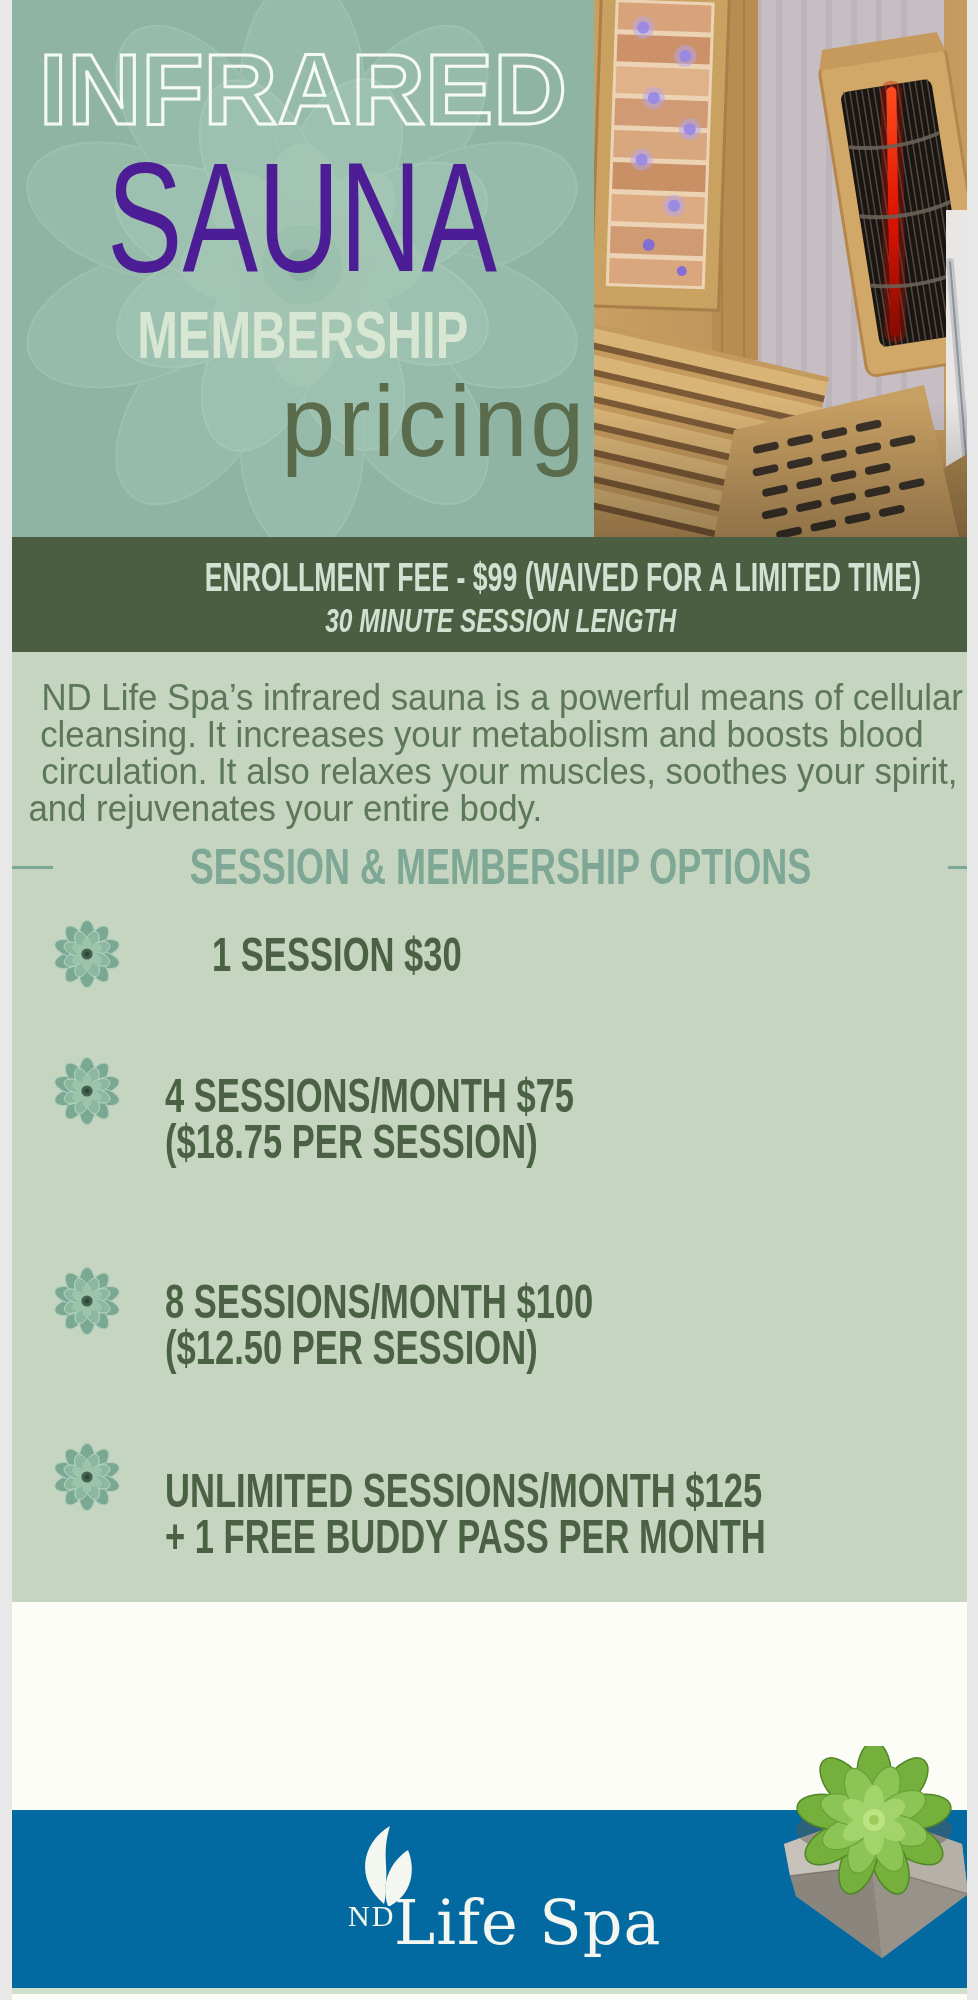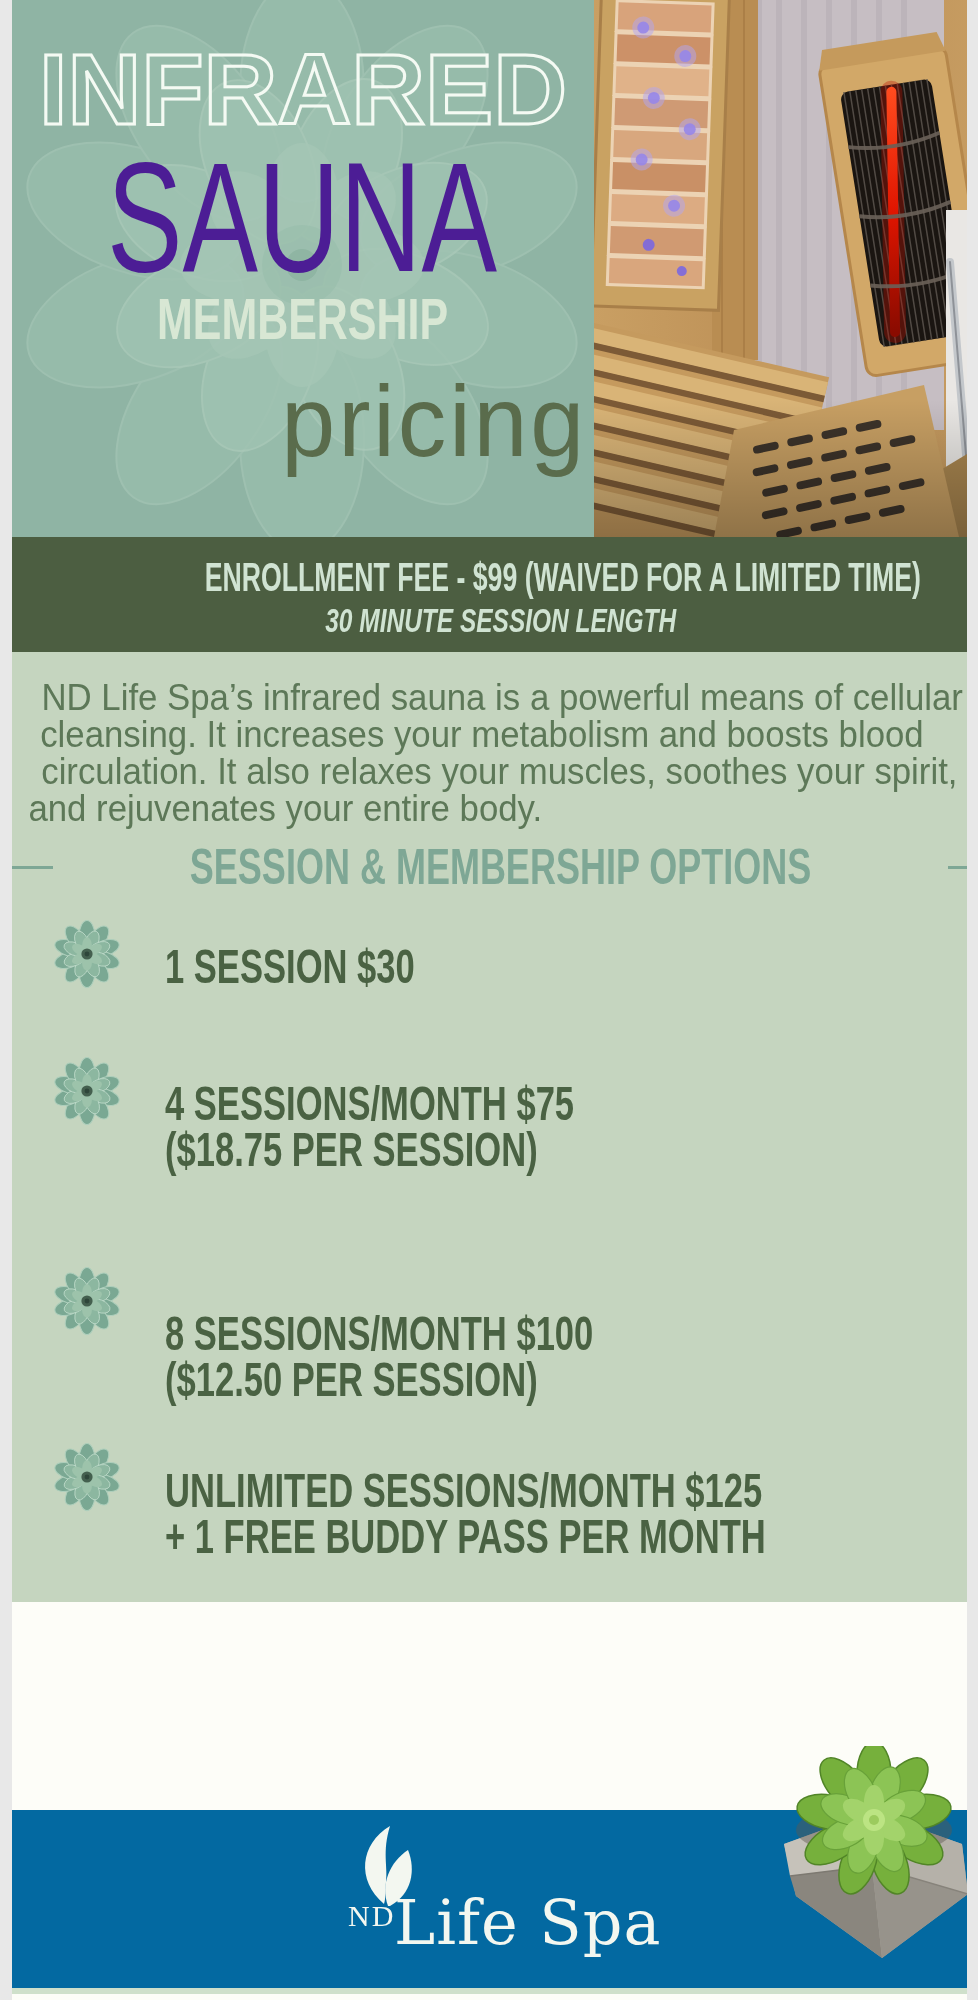--- a/index.html
+++ b/index.html
@@ -9,21 +9,21 @@
     font-family:"Liberation Sans",sans-serif;
   }
   
   .hero{position:absolute;left:0;top:0;width:978px;height:537px;}
   .hero-left{position:absolute;left:0;top:0;width:582px;height:537px;background:#8fb4a4;overflow:hidden;}
   .hero-photo{position:absolute;left:582px;top:0;width:396px;height:537px;overflow:hidden;}
   .watermark{position:absolute;left:0;top:0;}
   .title-outline{position:absolute;left:18px;top:38px;width:546px;height:114px;}
   .t-line{position:absolute;left:0;width:582px;text-align:center;white-space:nowrap;}
   .t-sauna{top:140px;font-size:155px;line-height:155px;font-weight:400;color:#4c1d95;}
-  .t-membership{top:276px;font-size:58px;line-height:86px;font-weight:700;color:#d8e7d4;}
+  .t-membership{top:292px;font-size:66px;line-height:86px;font-weight:700;color:#d8e7d4;}
   .t-pricing{top:371px;font-size:101px;line-height:101px;font-weight:400;color:#5a6c4c;letter-spacing:3px;text-align:right;}
   
   .cond{display:inline-block;white-space:nowrap;transform-origin:center;}
   .oxl{transform-origin:left center;} .sx65{transform:scaleX(.65);}
   .sx72{transform:scaleX(.72);} .sx73{transform:scaleX(.73);} .sx74{transform:scaleX(.74);}
   .sx94{transform:scaleX(.94);} .sx96{transform:scaleX(.96);}
   
   .band{position:absolute;left:0;top:537px;width:978px;height:115px;background:#4c5e41;}
   .band-l1{position:absolute;left:0;top:20px;width:978px;text-align:center;
     font-size:41px;line-height:41px;font-weight:700;color:#d0e3d2;}
@@ -32,21 +32,21 @@
   
   .main{position:absolute;left:0;top:652px;width:978px;height:950px;background:#c5d5bf;}
   .intro{position:absolute;left:0;top:27px;width:978px;text-align:left;
     font-size:37px;line-height:37px;color:#5d7858;}
   .opt-head{position:absolute;left:0;top:190px;width:978px;display:flex;align-items:center;justify-content:center;gap:16px;}
   .opt-head .rule{height:3px;width:140px;background:#7ea795;flex:0 0 auto;}
   .opt-head .txt{font-size:50px;line-height:50px;font-weight:700;color:#7ea795;white-space:nowrap;}
   .bullet{position:absolute;left:40px;width:70px;height:70px;}
   .item-text{position:absolute;left:153px;font-size:48px;line-height:46px;font-weight:700;color:#4a6243;}
   .b1{top:267px;} .b2{top:404px;} .b3{top:614px;} .b4{top:790px;}
-  .t1{top:292px;} .t2{top:421px;margin-top:8px;} .t3{top:627px;margin-top:32px;} .t4{top:816px;}
+  .t1{top:280px;margin-left:47px;} .t2{top:421px;} .t3{top:627px;} .t4{top:816px;}
   
   .gap{position:absolute;left:0;top:1602px;width:978px;height:208px;background:#fdfdf8;}
   
   .footer{position:absolute;left:0;top:1810px;width:978px;height:178px;background:#0369a1;}
   .strip{position:absolute;left:0;top:1988px;width:978px;height:6px;background:#cfe0cb;}
   .logo{position:absolute;left:330px;top:12px;width:330px;height:160px;}
   .succulent-pot{position:absolute;left:742px;top:1746px;width:238px;height:228px;}
 </style>
 </head>
 <body>

